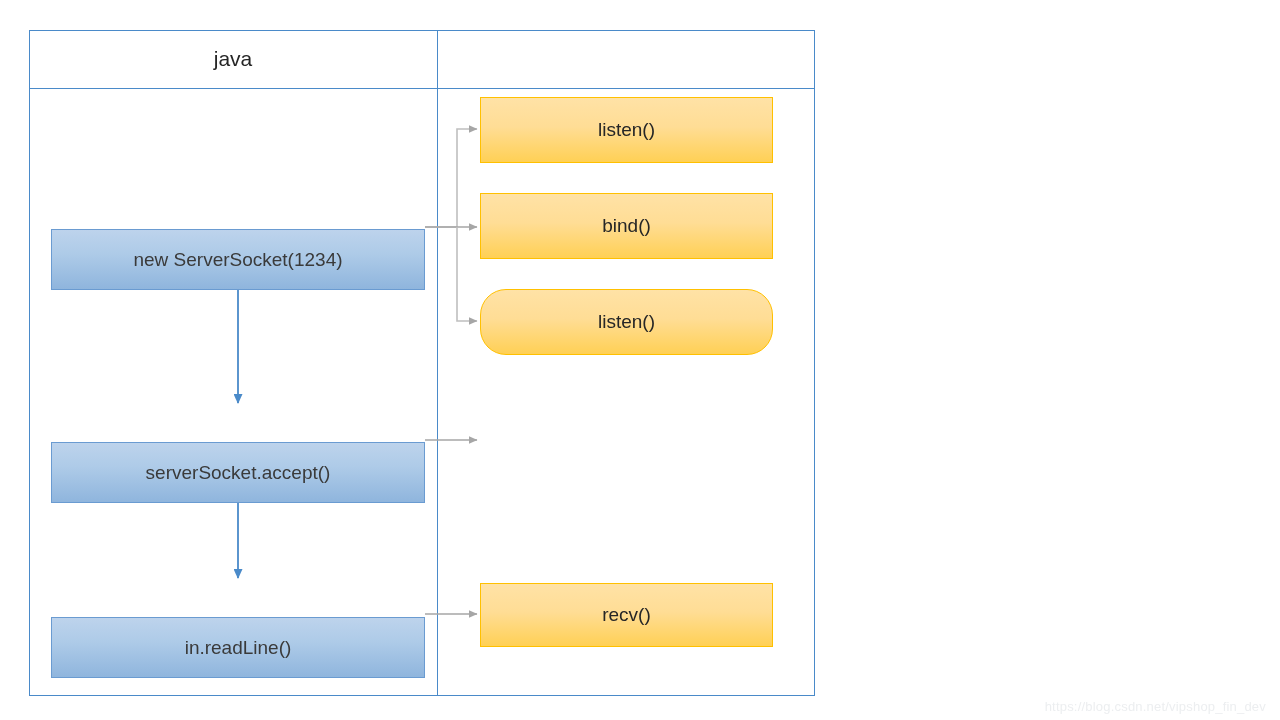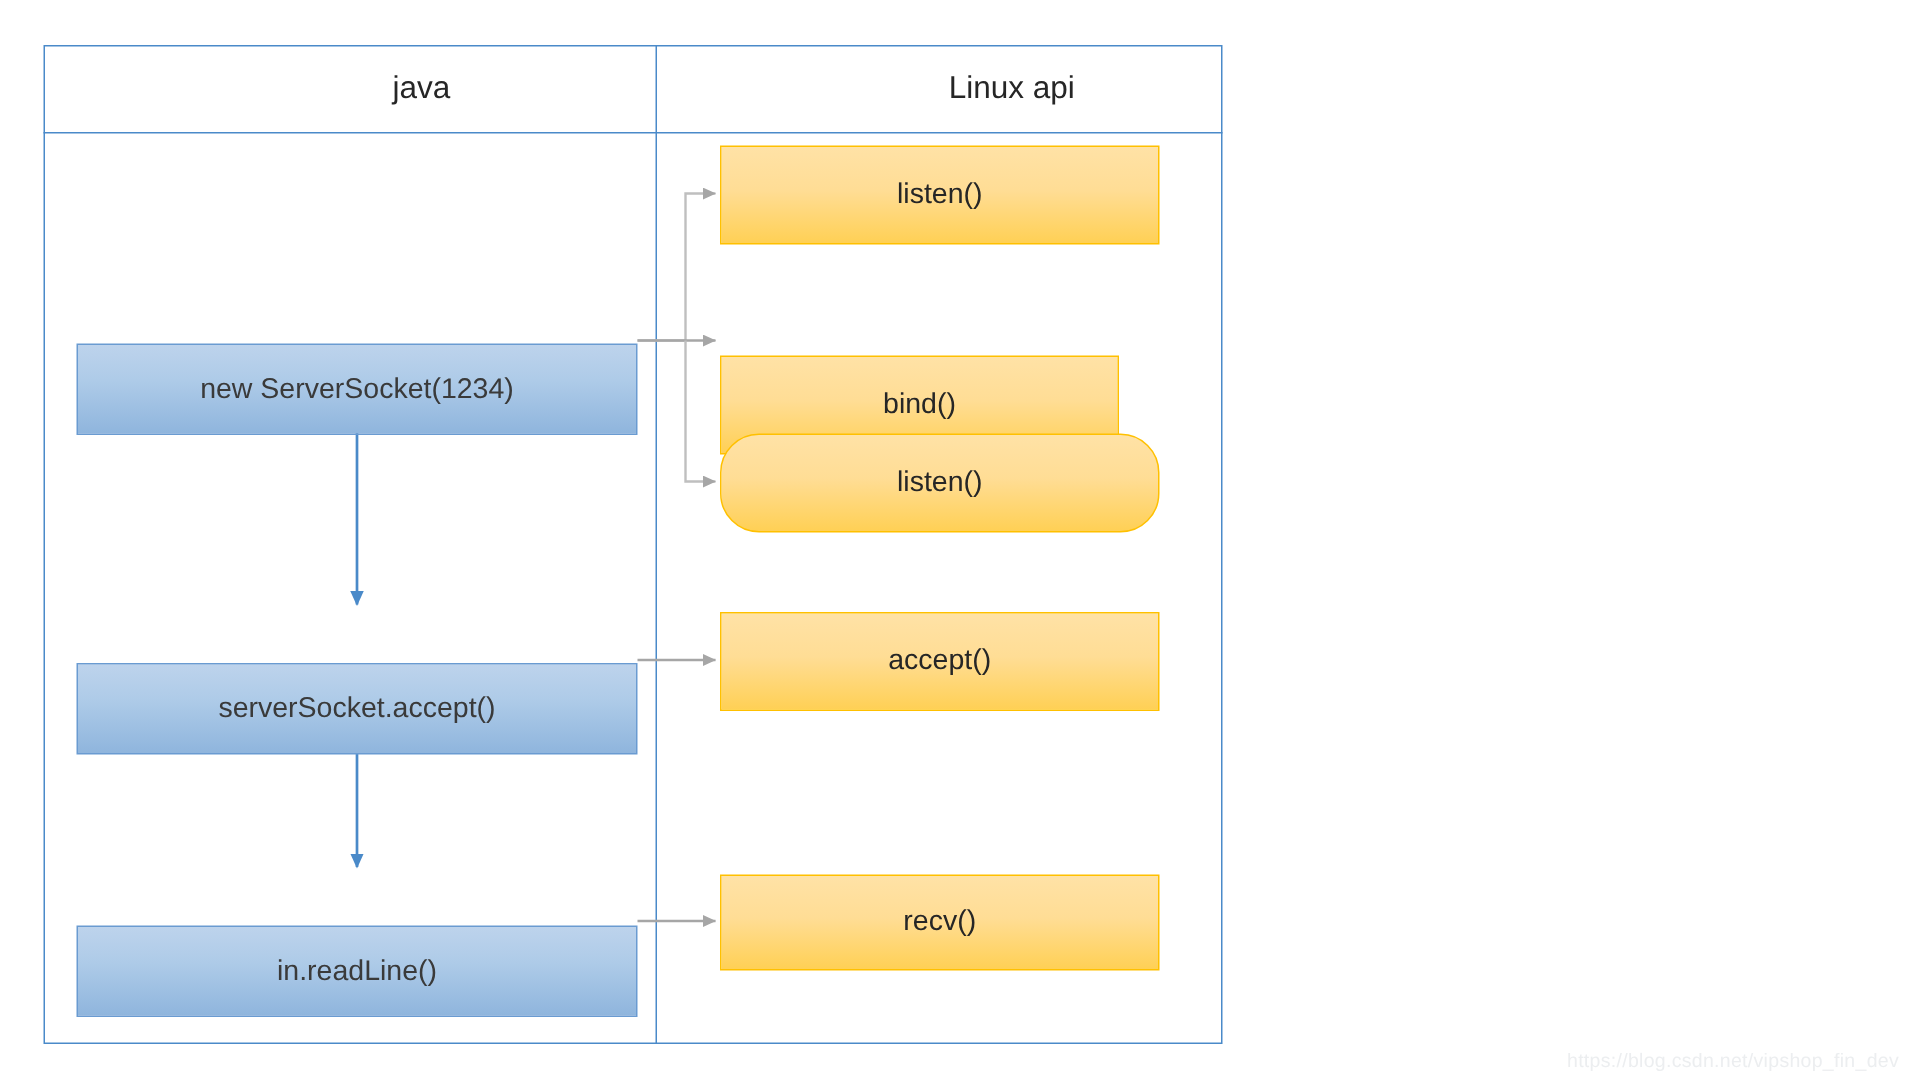--- a/index.html
+++ b/index.html
@@ -55,21 +55,20 @@
   }
 
   .col-header {
     position: absolute;
     top: 30px;
     height: 58px;
     line-height: 58px;
     text-align: center;
     font-size: 21px;
     color: #262626;
-    padding-left: 48px;
   }
   .col-header.java   { left: 29px;  width: 408px; }
   .col-header.linux  { left: 438px; width: 377px; }
 
   
   .node {
     position: absolute;
     box-sizing: border-box;
     display: flex;
     align-items: center;
@@ -89,21 +88,21 @@
     color: #262626;
   }
 
   
   #node-serversocket { left: 51px;  top: 197px; width: 374px; height: 61px; }
   #node-accept       { left: 51px;  top: 410px; width: 374px; height: 61px; }
   #node-readline     { left: 51px;  top: 585px; width: 374px; height: 61px; }
 
   
   #node-socket  { left: 480px; top: 97px;  width: 293px; height: 66px; }
-  #node-bind    { left: 480px; top: 193px; width: 266px; height: 66px; margin-top: 44px; }
+  #node-bind    { left: 480px; top: 193px; width: 293px; height: 66px; }
   #node-listen  { left: 480px; top: 289px; width: 293px; height: 66px; border-radius: 26px; }
   #node-accept-api { left: 480px; top: 408px; width: 293px; height: 66px; }
   #node-recv    { left: 480px; top: 583px; width: 293px; height: 64px; text-align: center; }
 
   
   #connectors {
     position: absolute;
     left: 0;
     top: 0;
     width: 1280px;
@@ -125,21 +124,20 @@
 </head>
 <body>
 
 <div id="canvas">
 
   <div class="table-frame"></div>
   <div class="header-rule"></div>
   <div class="col-rule"></div>
 
   <div class="col-header java">java</div>
-  <div class="col-header linux">Linux api</div>
 
   <svg id="connectors" viewBox="0 0 1280 720" xmlns="http://www.w3.org/2000/svg">
     <defs>
       <marker id="arrow-gray" markerWidth="9" markerHeight="8" refX="8.5" refY="4" orient="auto" markerUnits="userSpaceOnUse">
         <path d="M0,0 L9,4 L0,8 z" fill="#a6a6a6"></path>
       </marker>
       <marker id="arrow-blue" markerWidth="10" markerHeight="9" refX="9" refY="4.5" orient="auto" markerUnits="userSpaceOnUse">
         <path d="M0,0 L10,4.5 L0,9 z" fill="#4a8ac9"></path>
       </marker>
     </defs>
@@ -173,18 +171,17 @@
     </g>
   </svg>
 
   <div class="node blue" id="node-serversocket">new ServerSocket(1234)</div>
   <div class="node blue" id="node-readline">in.readLine()</div>
   <div class="node blue" id="node-accept">serverSocket.accept()</div>
 
   <div class="node orange" id="node-socket">listen()</div>
   <div class="node orange" id="node-bind">bind()</div>
   <div class="node orange" id="node-listen">listen()</div>
-  <div class="node orange" id="node-accept-api">accept()</div>
   <div class="node orange" id="node-recv">recv()</div>
 
   <div class="watermark">https://blog.csdn.net/vipshop_fin_dev</div>
 
 </div>
 
 </body></html>

